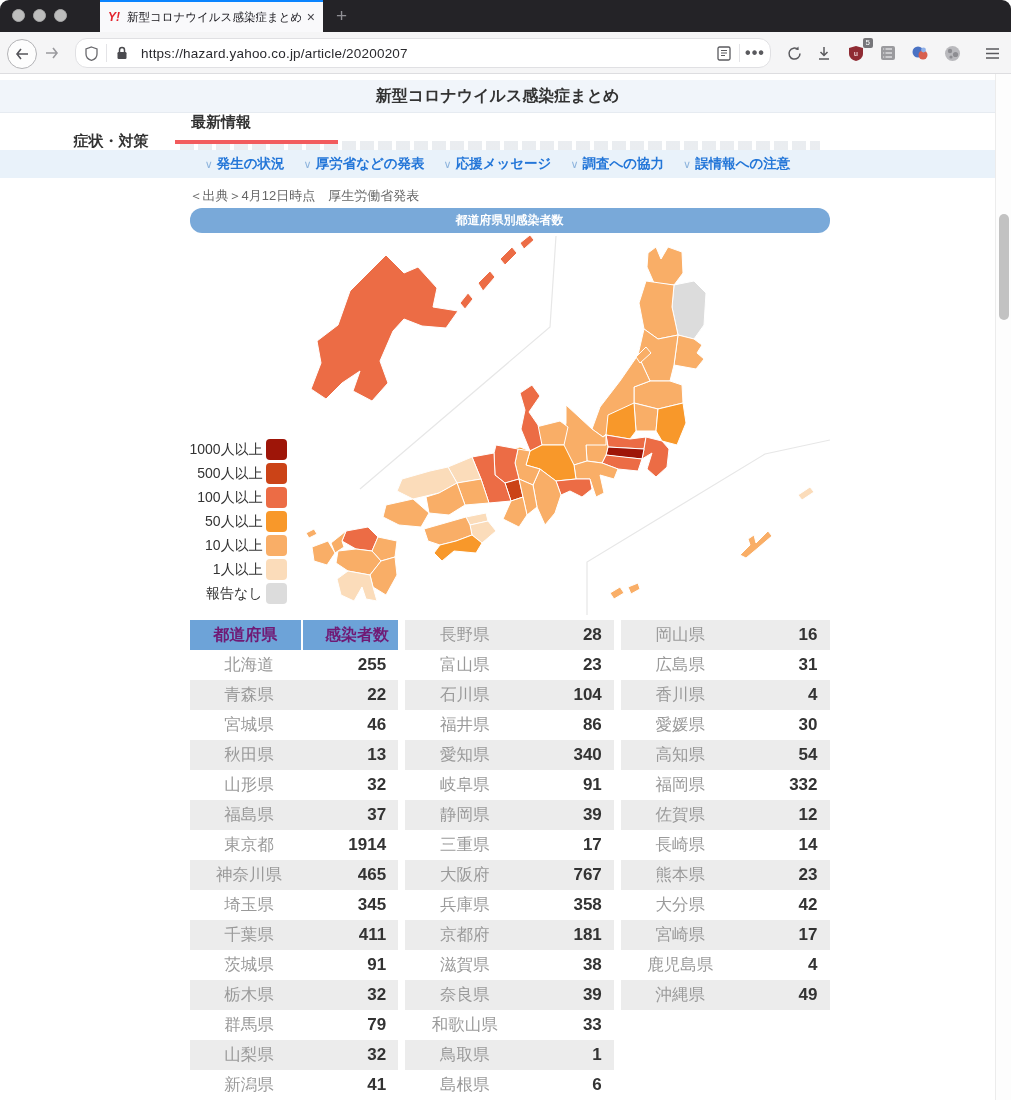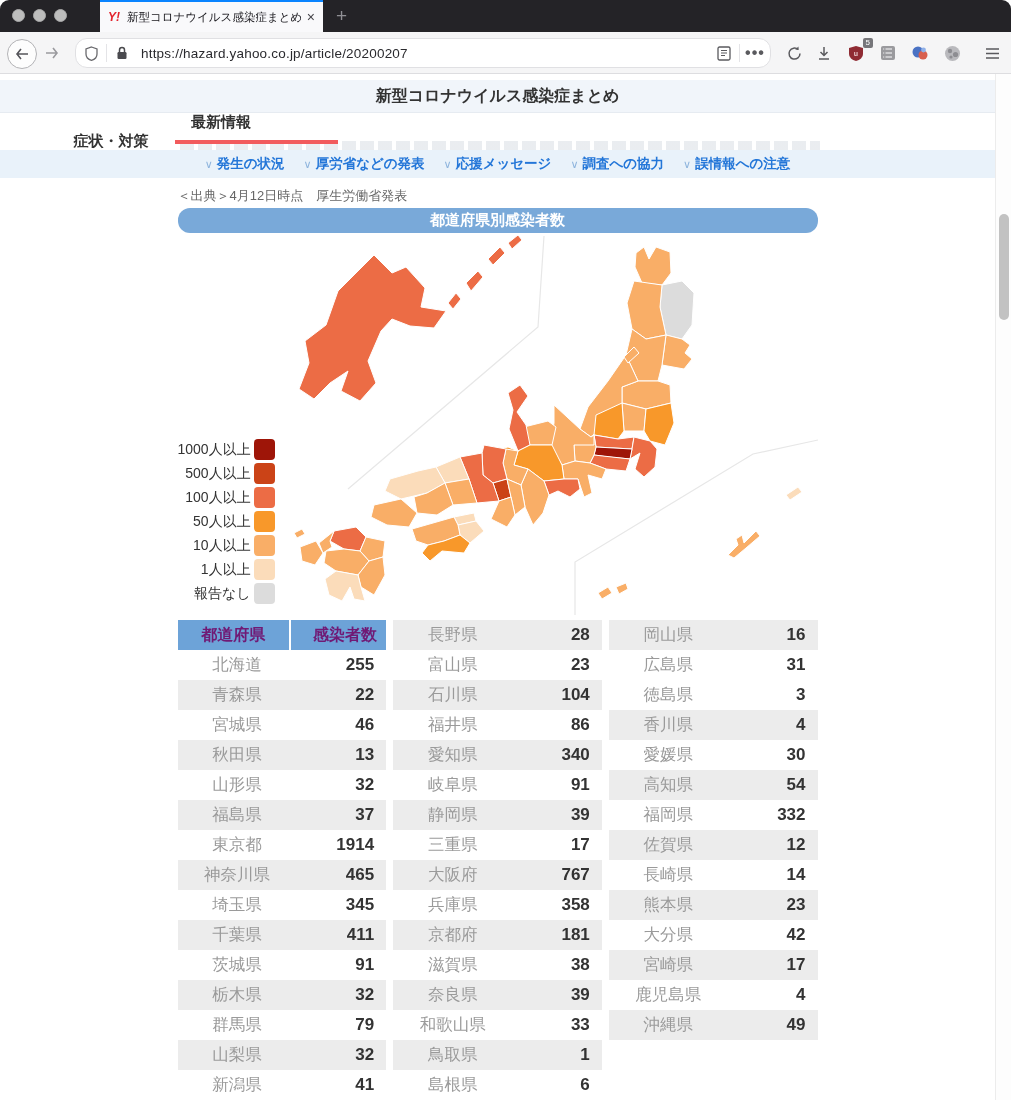--- a/index.html
+++ b/index.html
@@ -42,24 +42,24 @@
   .redline{position:absolute;left:175px;top:66px;width:163px;height:4px;background:#f25b5c;z-index:3;}
 
   .obscured{position:absolute;left:180px;top:67px;width:640px;height:9px;z-index:1;
     background:repeating-linear-gradient(90deg,#d9dee4 0 14px,#fff 14px 18px);
     opacity:.55;}
 
   .subnav{position:absolute;left:0;top:76px;width:995px;height:28px;background:#e9f2fa;display:flex;align-items:center;justify-content:center;gap:19px;}
   .snitem{display:flex;align-items:center;gap:4px;font-size:13.5px;font-weight:bold;color:#2376d8;}
   .snitem .chev{color:#8db4dd;font-size:11px;font-weight:normal;}
 
-  .content{position:absolute;left:0;top:104px;width:995px;height:922px;background:#fff;}
+  .content{position:absolute;left:12px;top:104px;width:995px;height:922px;background:#fff;}
   .col{width:640px;margin:0 auto;position:relative;}
   .source{font-size:13px;color:#666;padding-top:9px;padding-bottom:3px;}
-  .banner{height:25px;background:#79a9d9;border-radius:12px;display:flex;align-items:center;justify-content:center;color:#fff;font-size:15px;font-weight:bold;}
+  .banner{height:25px;background:#79a9d9;border-radius:12px;display:flex;align-items:center;justify-content:center;color:#fff;font-size:12px;font-weight:bold;}
 
   .mapwrap{position:relative;width:640px;height:385px;}
   .legend{position:absolute;left:0;top:206px;display:flex;flex-direction:column;gap:3px;}
   .lrow{display:flex;align-items:center;justify-content:flex-end;gap:3px;height:21px;}
   .lrow .ll{font-size:14px;color:#333;}
   .lrow .sw{width:21px;height:21px;border-radius:4px;}
 
   .ptable{display:flex;gap:7px;margin-top:2px;}
   .pcol{flex:1;display:flex;flex-direction:column;}
   .prow{height:30px;display:flex;align-items:center;}
@@ -455,24 +455,20 @@
             </div>
             <div class="pcol">
               <div class="prow gray">
                 <span class="nm">岡山県</span>
                 <span class="vl">16</span>
               </div>
               <div class="prow">
                 <span class="nm">広島県</span>
                 <span class="vl">31</span>
               </div>
-              <div class="prow">
-                <span class="nm">徳島県</span>
-                <span class="vl">3</span>
-              </div>
               <div class="prow gray">
                 <span class="nm">香川県</span>
                 <span class="vl">4</span>
               </div>
               <div class="prow">
                 <span class="nm">愛媛県</span>
                 <span class="vl">30</span>
               </div>
               <div class="prow gray">
                 <span class="nm">高知県</span>

